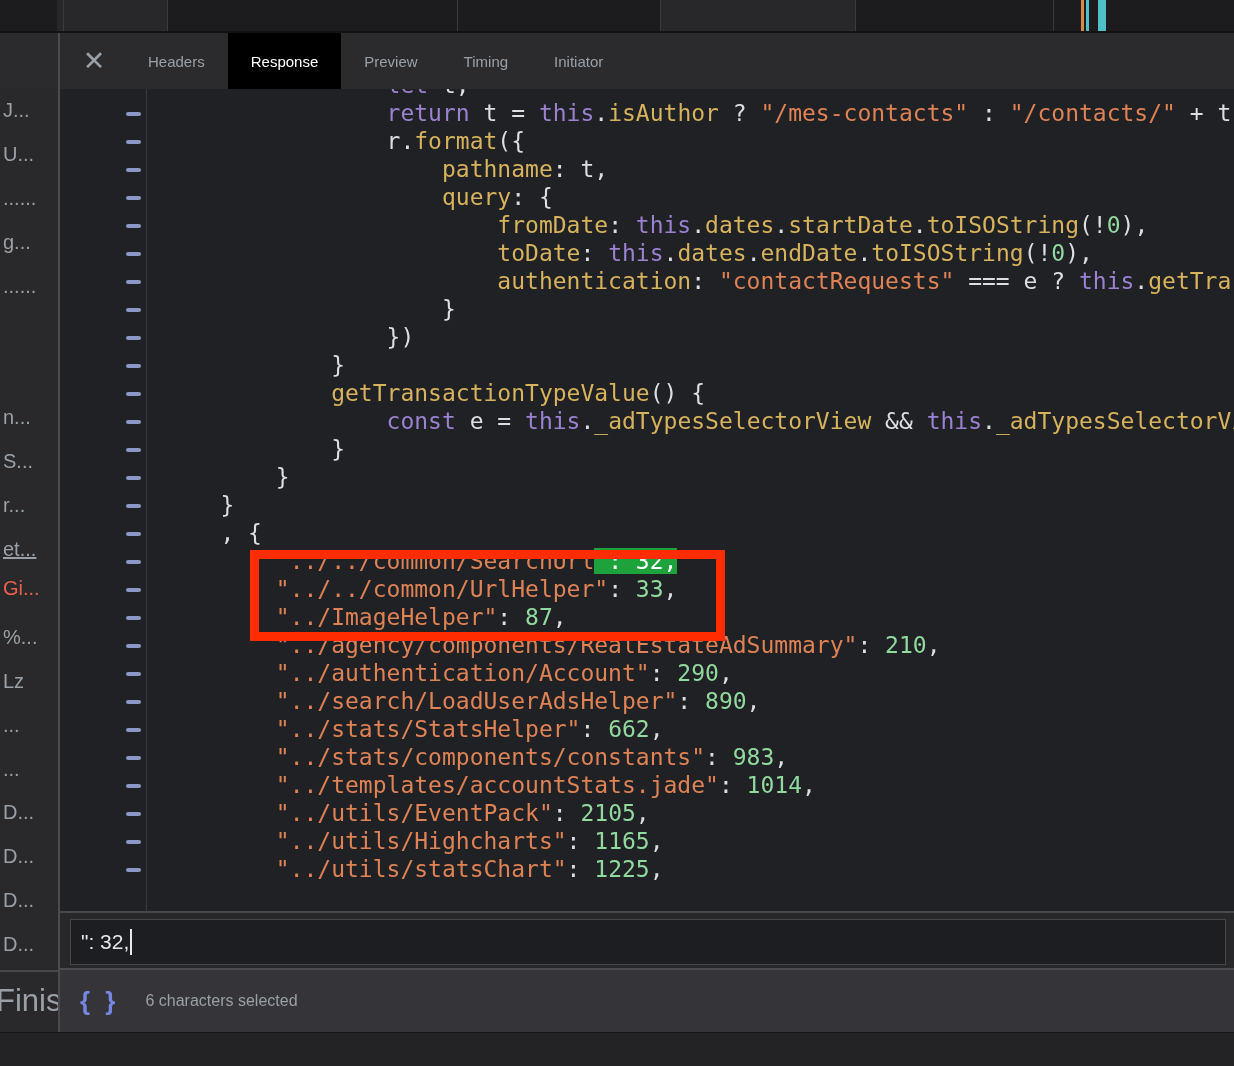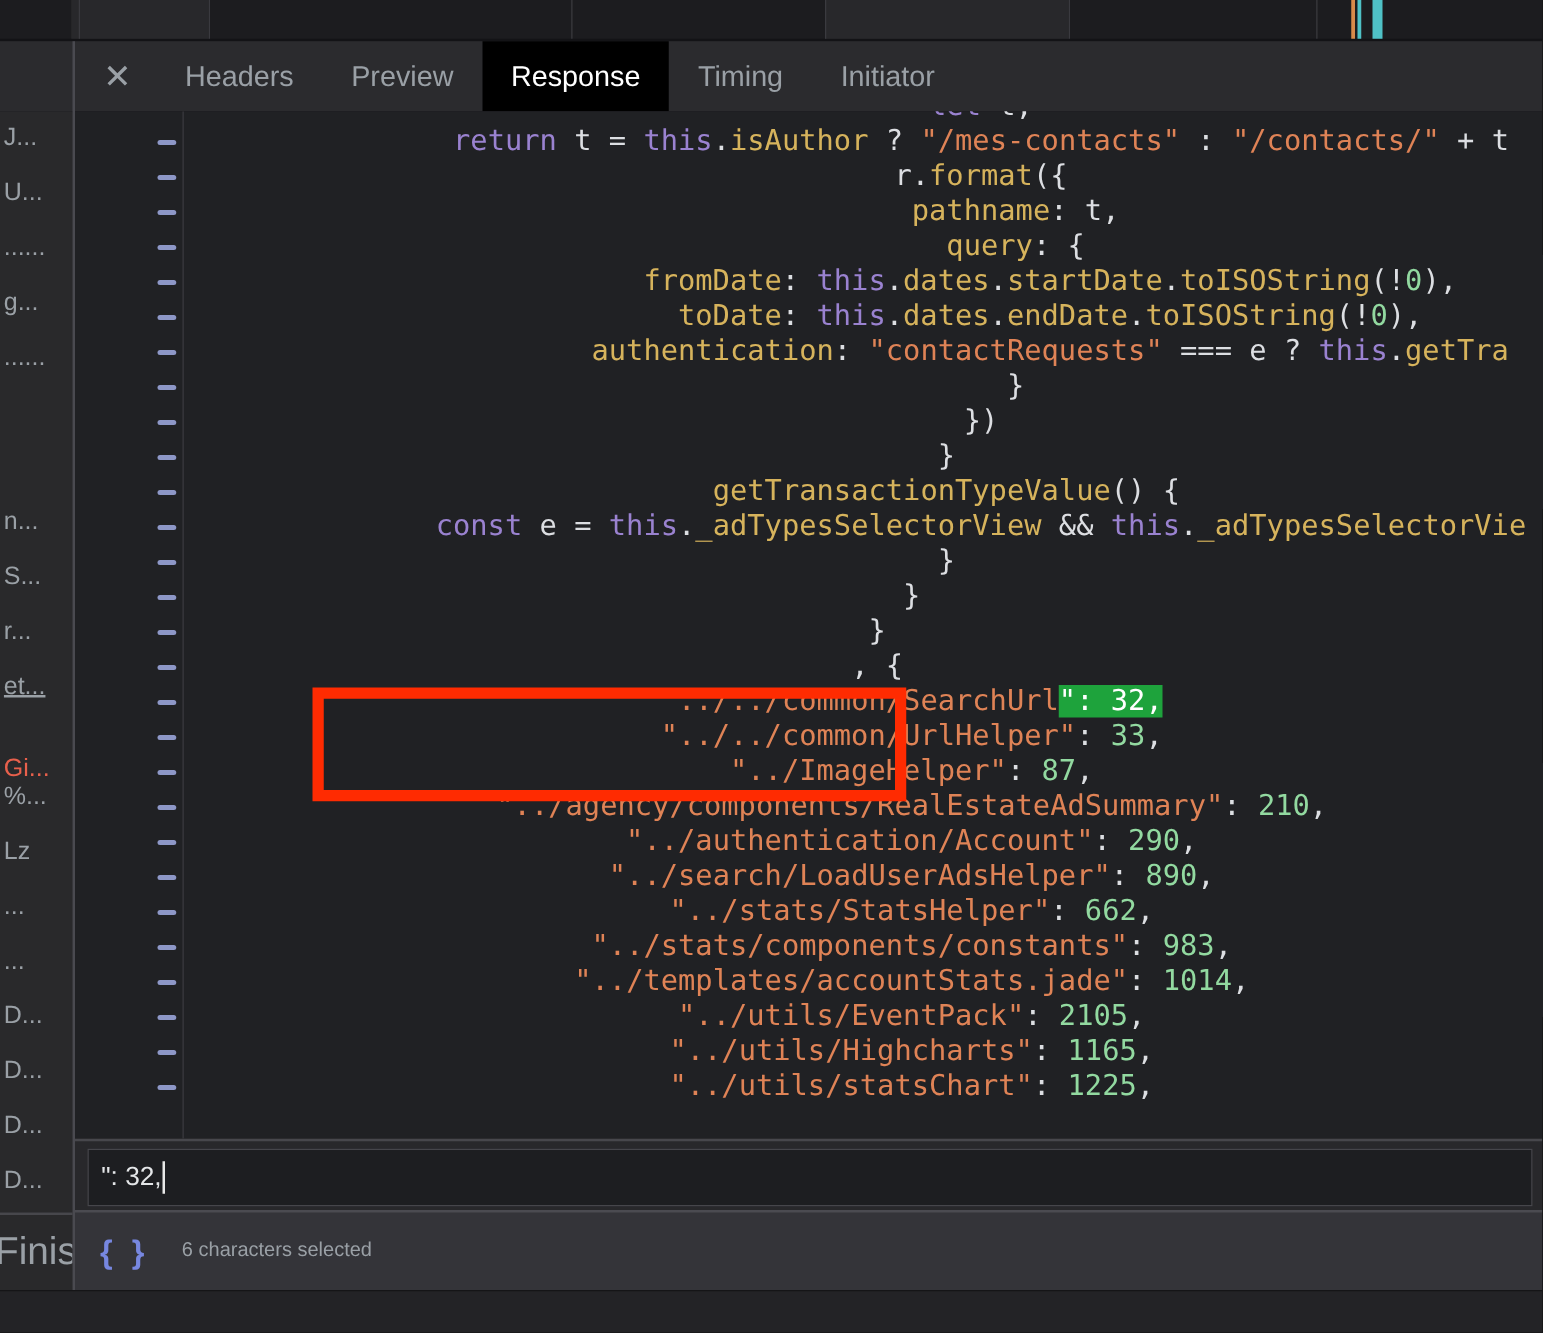--- a/index.html
+++ b/index.html
@@ -15,38 +15,38 @@
   .wbar{position:absolute;top:0;height:31px;}
   .wbar.o{left:1081px;width:3px;background:var(--waterfall_orange);}
   .wbar.t1{left:1086px;width:3px;background:var(--waterfall_teal);}
   .wbar.t2{left:1098px;width:8px;background:var(--waterfall_teal);}
 
   
   .tab-bar{position:absolute;left:0;top:33px;width:1234px;height:56px;background:#2b2b2e;
            border-bottom:1px solid #161618;display:flex;align-items:stretch;}
   .close-btn{width:36px;margin-left:76px;margin-right:13px;display:flex;align-items:center;justify-content:center;
              color:#9aa0a6;font-size:27px;cursor:pointer;}
-  .tab{padding:0 23px;display:flex;align-items:center;color:var(--tab_text);font-size:23px;cursor:pointer;white-space:nowrap;}
+  .tab{padding:0 23px;display:flex;align-items:center;color:var(--tab_text);font-size:15px;cursor:pointer;white-space:nowrap;}
   .tab.active{background:var(--active_tab_bg);color:var(--active_tab_text);}
 
   
   .sidebar{position:absolute;left:0;top:89px;width:58px;height:881px;background:#29292b;overflow:hidden;}
   .sb-item{position:absolute;left:3px;height:43px;line-height:43px;font-size:20px;color:#9aa0a6;white-space:nowrap;overflow:hidden;width:55px;cursor:pointer;}
   .sb-item.err{color:var(--error_request);}
   .v-divider{position:absolute;left:58px;top:33px;width:2px;height:999px;background:#4a4a50;}
   .finish-row{position:absolute;left:0;top:970px;width:58px;height:62px;background:#29292b;border-top:2px solid #47474c;
               color:#9aa0a6;font-size:31px;line-height:58px;overflow:hidden;}
   .finish-row span{margin-left:-4px;}
 
   
   .code-panel{position:absolute;left:60px;top:89px;width:1174px;height:822px;background:#202124;overflow:hidden;}
   .gutter-border{position:absolute;left:86px;top:0;bottom:0;width:1px;background:#3a3a3f;}
   .lines{position:absolute;left:0;top:-18px;right:0;}
-  .line{position:relative;height:28px;line-height:28px;padding-left:54px;white-space:pre;
-        font-family:"DejaVu Sans Mono",monospace;font-size:23px;color:var(--plain);text-align:center;}
+  .line{position:relative;height:28px;line-height:28px;padding-left:105px;white-space:pre;
+        font-family:"DejaVu Sans Mono",monospace;font-size:23px;color:var(--plain);}
   .dash{position:absolute;left:66px;top:13px;width:15px;height:4px;border-radius:2px;background:var(--gutter_marker);}
   .tk-k{color:var(--keyword);}
   .tk-p{color:var(--property);}
   .tk-s{color:var(--string);}
   .tk-n{color:var(--number);}
   .tk-w{color:var(--plain);}
   .tk-sel{background:var(--selection_bg);color:var(--selection_text);}
   .red-box{position:absolute;left:190px;top:461px;width:457px;height:73px;border:9px solid var(--highlight_box);z-index:5;}
 
   
@@ -79,38 +79,38 @@
     <div class="colsep" style="left:1053px"></div>
     <div class="wbar o"></div>
     <div class="wbar t1"></div>
     <div class="wbar t2"></div>
   </div>
 
   <div class="tab-bar">
     <div class="close-btn">✕</div>
     <div style="display:flex">
         <div class="tab">Headers</div>
+        <div class="tab active">Response</div>
         <div class="tab">Preview</div>
-        <div class="tab active">Response</div>
         <div class="tab">Timing</div>
         <div class="tab">Initiator</div>
       </div>
   </div>
 
   <div class="sidebar">
       <div class="sb-item" style="top: 0px;">J...</div>
       <div class="sb-item" style="top: 43.9px;">U...</div>
       <div class="sb-item" style="top: 87.8px;">......</div>
       <div class="sb-item" style="top: 131.7px;">g...</div>
       <div class="sb-item" style="top: 175.6px;">......</div>
       <div class="sb-item" style="top: 307.3px;">n...</div>
       <div class="sb-item" style="top: 351.2px;">S...</div>
       <div class="sb-item" style="top: 395.1px;">r...</div>
       <div class="sb-item" style="top: 439px; text-decoration: underline;">et...</div>
-      <div class="sb-item err" style="top: 505px;">Gi...</div>
+      <div class="sb-item err" style="top: 478px;">Gi...</div>
       <div class="sb-item" style="top: 526.8px;">%...</div>
       <div class="sb-item" style="top: 570.7px;">Lz</div>
       <div class="sb-item" style="top: 614.6px;">...</div>
       <div class="sb-item" style="top: 658.5px;">...</div>
       <div class="sb-item" style="top: 702.4px;">D...</div>
       <div class="sb-item" style="top: 746.3px;">D...</div>
       <div class="sb-item" style="top: 790.2px;">D...</div>
       <div class="sb-item" style="top: 834.1px;">D...</div>
     </div>
   <div class="finish-row">

